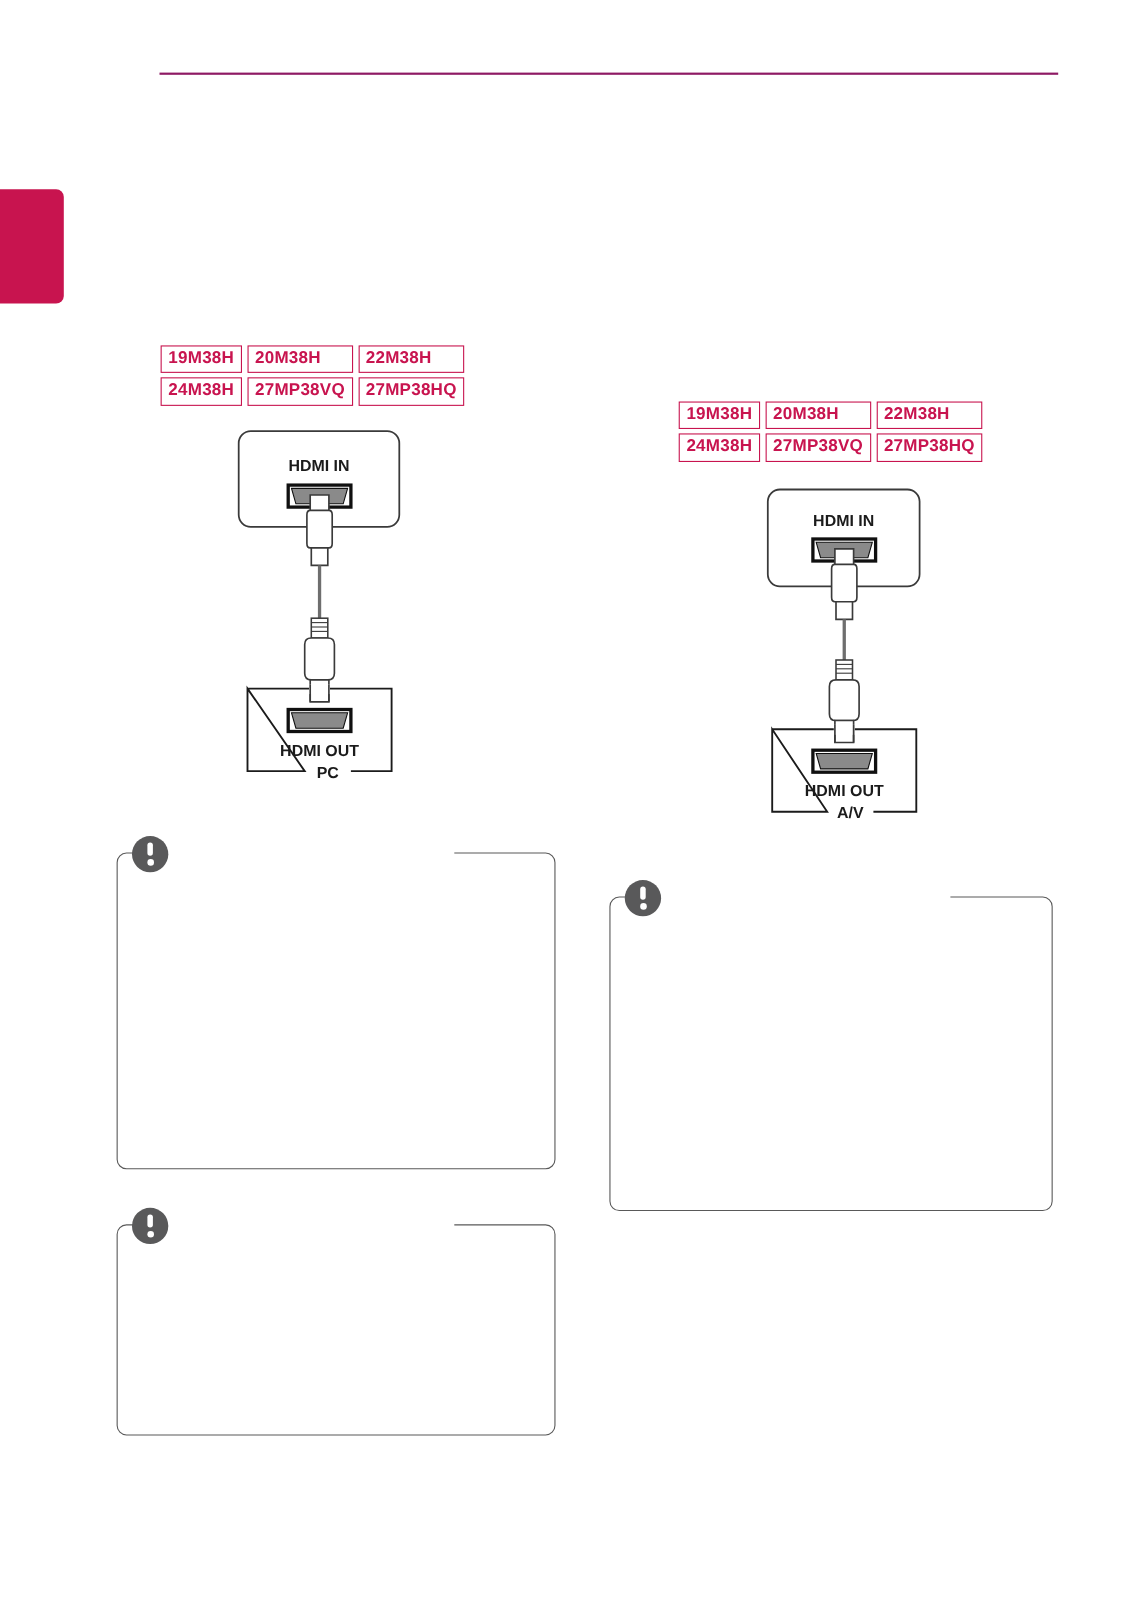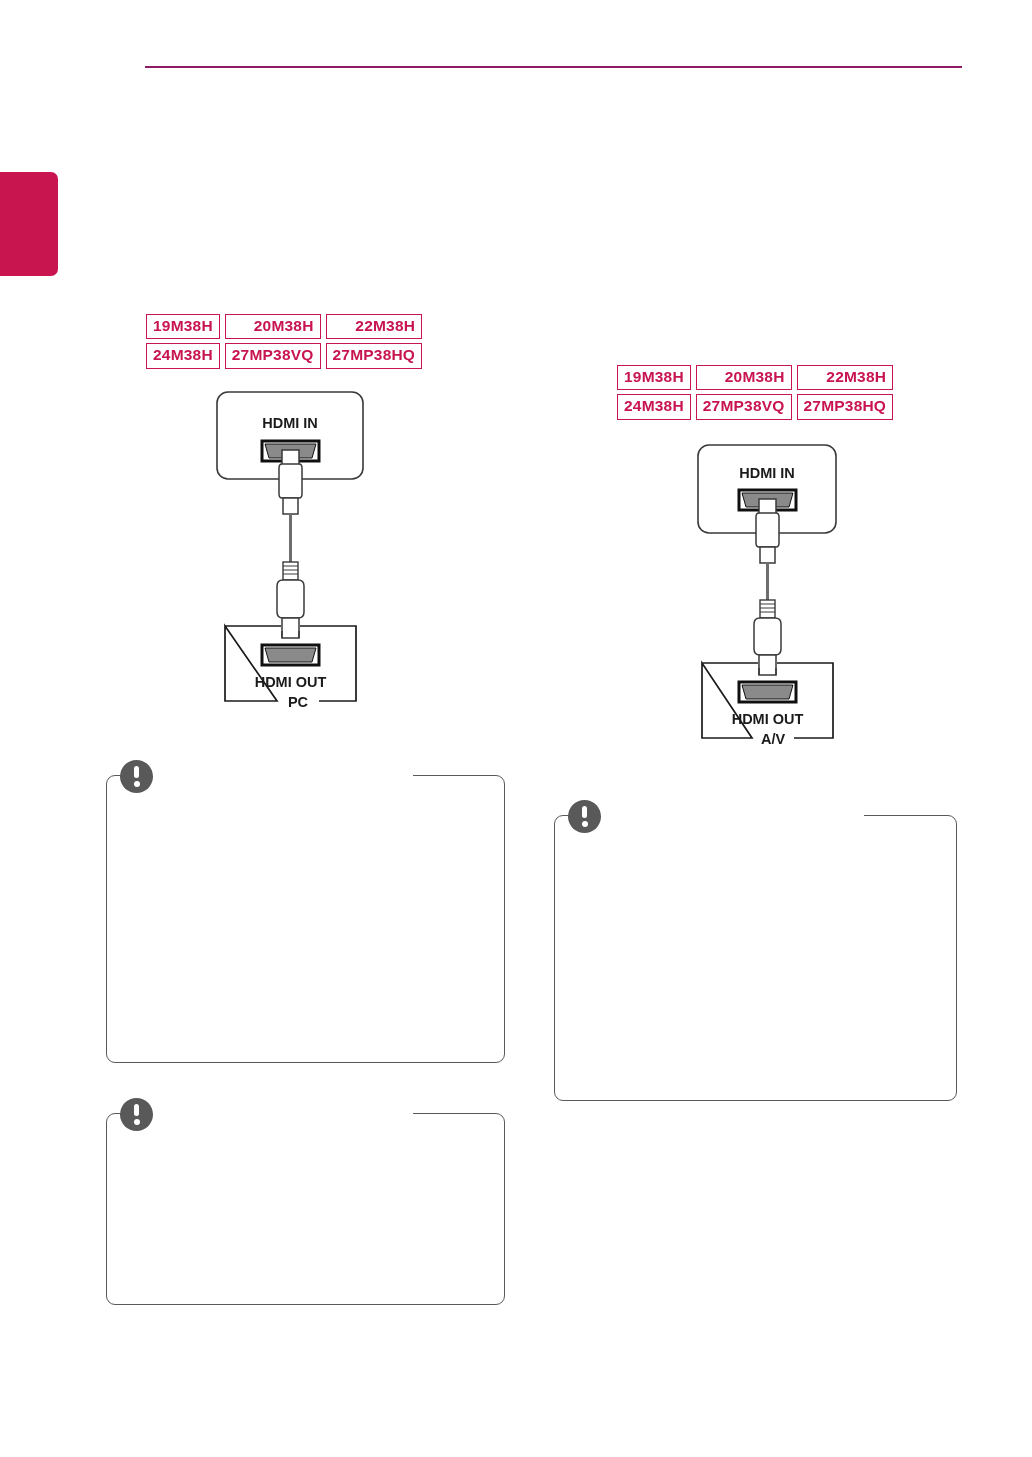--- a/index.html
+++ b/index.html
@@ -42,21 +42,21 @@
     display: grid;
     grid-template-columns: repeat(3, auto);
     gap: 4px 5px;
   }
   .model-badge {
     border: 1.4px solid #c8144f;
     color: #c8144f;
     font-size: 15.5px;
     font-weight: bold;
     letter-spacing: 0.2px;
-    text-align: right;
+    text-align: left;
     padding: 3px 6px 4px;
     white-space: nowrap;
     line-height: 1.05;
     background: #ffffff;
   }
   #model-grid-left  { left: 146px; top: 314px; }
   #model-grid-right { left: 617px; top: 365px; }
 
   
   .diagram { position: absolute; }

